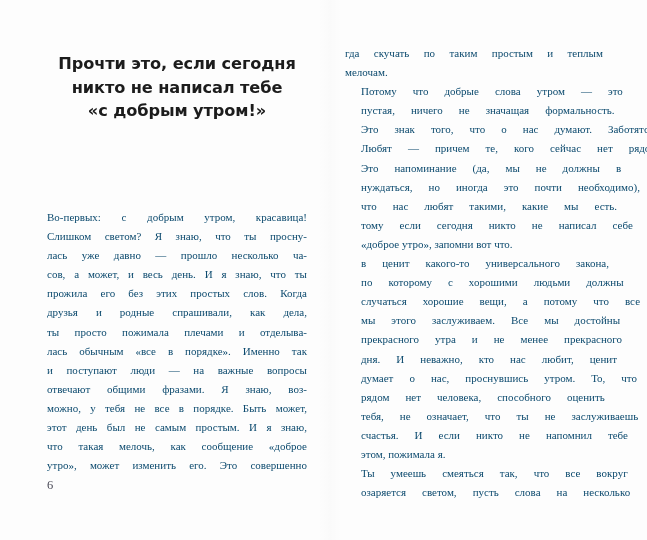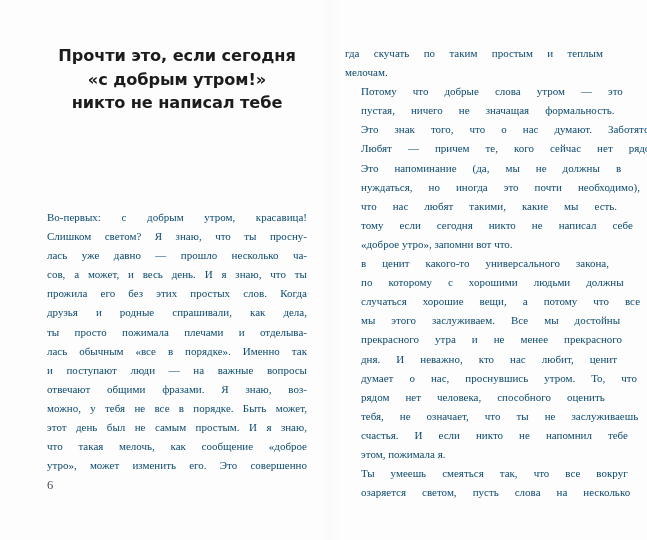--- a/index.html
+++ b/index.html
@@ -46,21 +46,21 @@
 
   
   .chapter-title {
     font-family: "DejaVu Sans", "Liberation Sans", sans-serif;
     font-weight: 700;
     font-size: 16.2px;
     line-height: 23.5px;
     text-align: center;
     color: #1c1c1c;
     letter-spacing: -0.1px;
-    margin: 0;
+    margin: 8px;
     padding: 0 2px;
   }
   .chapter-title .tline {
     display: block;
     white-space: nowrap;
   }
 
   
   .body-text {
     font-family: "Liberation Serif", "DejaVu Serif", serif;
@@ -138,22 +138,22 @@
 <body>
 
 <div class="page">
 
   <div class="gutter-shade"></div>
 
   <div class="column column-left">
 
     <h1 class="chapter-title">
       <span class="tline">Прочти это, если сегодня</span>
+      <span class="tline">никто не написал тебе</span>
       <span class="tline">«с добрым утром!»</span>
-      <span class="tline">никто не написал тебе</span>
     </h1>
 
     <div class="left-body body-text">
       <p>
         <span class="ln-j">
             <span>Во-первых:</span>
             <span>с</span>
             <span>добрым</span>
             <span>утром,</span>
             <span>красавица!</span>

